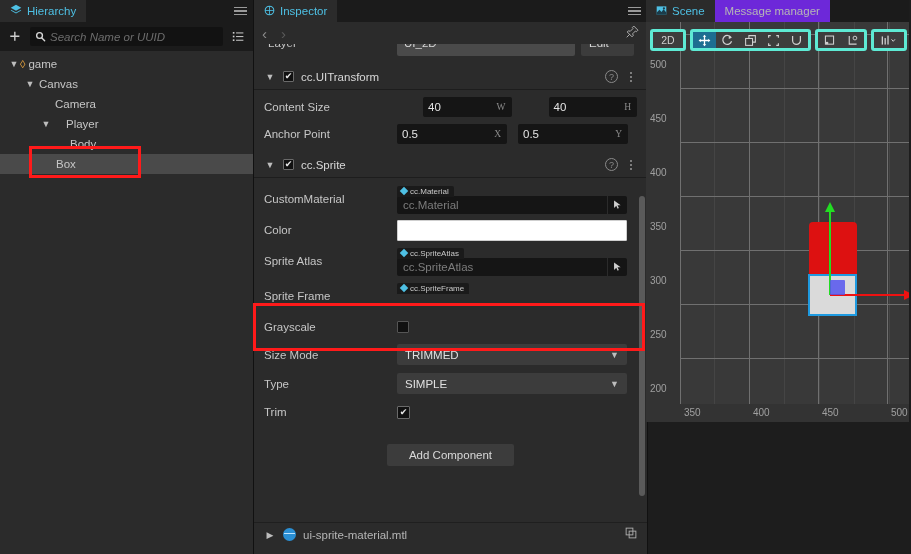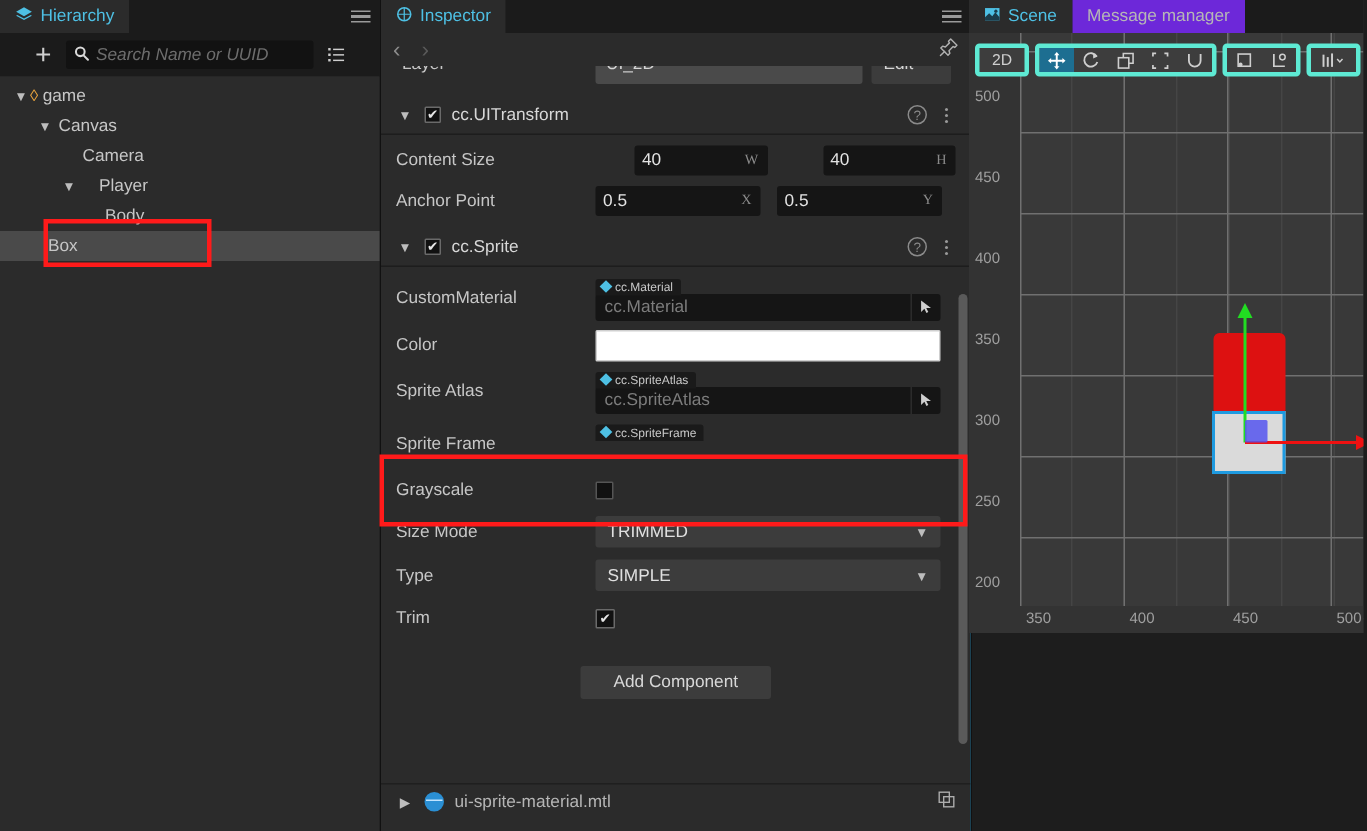--- a/index.html
+++ b/index.html
@@ -34,21 +34,21 @@
 
   
   #hierarchy {
     position: absolute; left: 0; top: 0; width: 254px; height: 554px;
     background: #2b2b2b; border-right: 1px solid #111;
     display: flex; flex-direction: column;
   }
   #hierarchy .tabbar { background: #1b1b1b; }
   .h-toolbar {
     height: 29px; background: #1b1b1b; display: flex; align-items: center;
-    padding: 0 20px; gap: 6px;
+    padding: 0 6px; gap: 6px;
   }
   .icon-btn {
     width: 18px; height: 18px; display: flex; align-items: center;
     justify-content: center; color: #b8b8b8; flex: none;
   }
   .searchbox {
     flex: 1; height: 19px; background: #121212; border-radius: 2px;
     display: flex; align-items: center; padding: 0 5px; gap: 4px;
   }
   .searchbox .ph {
@@ -343,21 +343,21 @@
 
       <div class="node" style="padding-left:40px;">
         <span class="arrow">▼</span>
         <span style="margin-left:14px;">Player</span>
       </div>
 
       <div class="node" style="padding-left:70px;">
         <span>Body</span>
       </div>
 
-      <div class="node selected" style="padding-left:32px;">
+      <div class="node selected" style="padding-left:56px;">
         <span>Box</span>
       </div>
     </div>
   </div>
 
   <div id="inspector">
     <div class="tabbar">
       <div class="tab dark-active" style="background:#2b2b2b;">
         <span>
           <svg width="11" height="11" viewBox="0 0 16 16">

